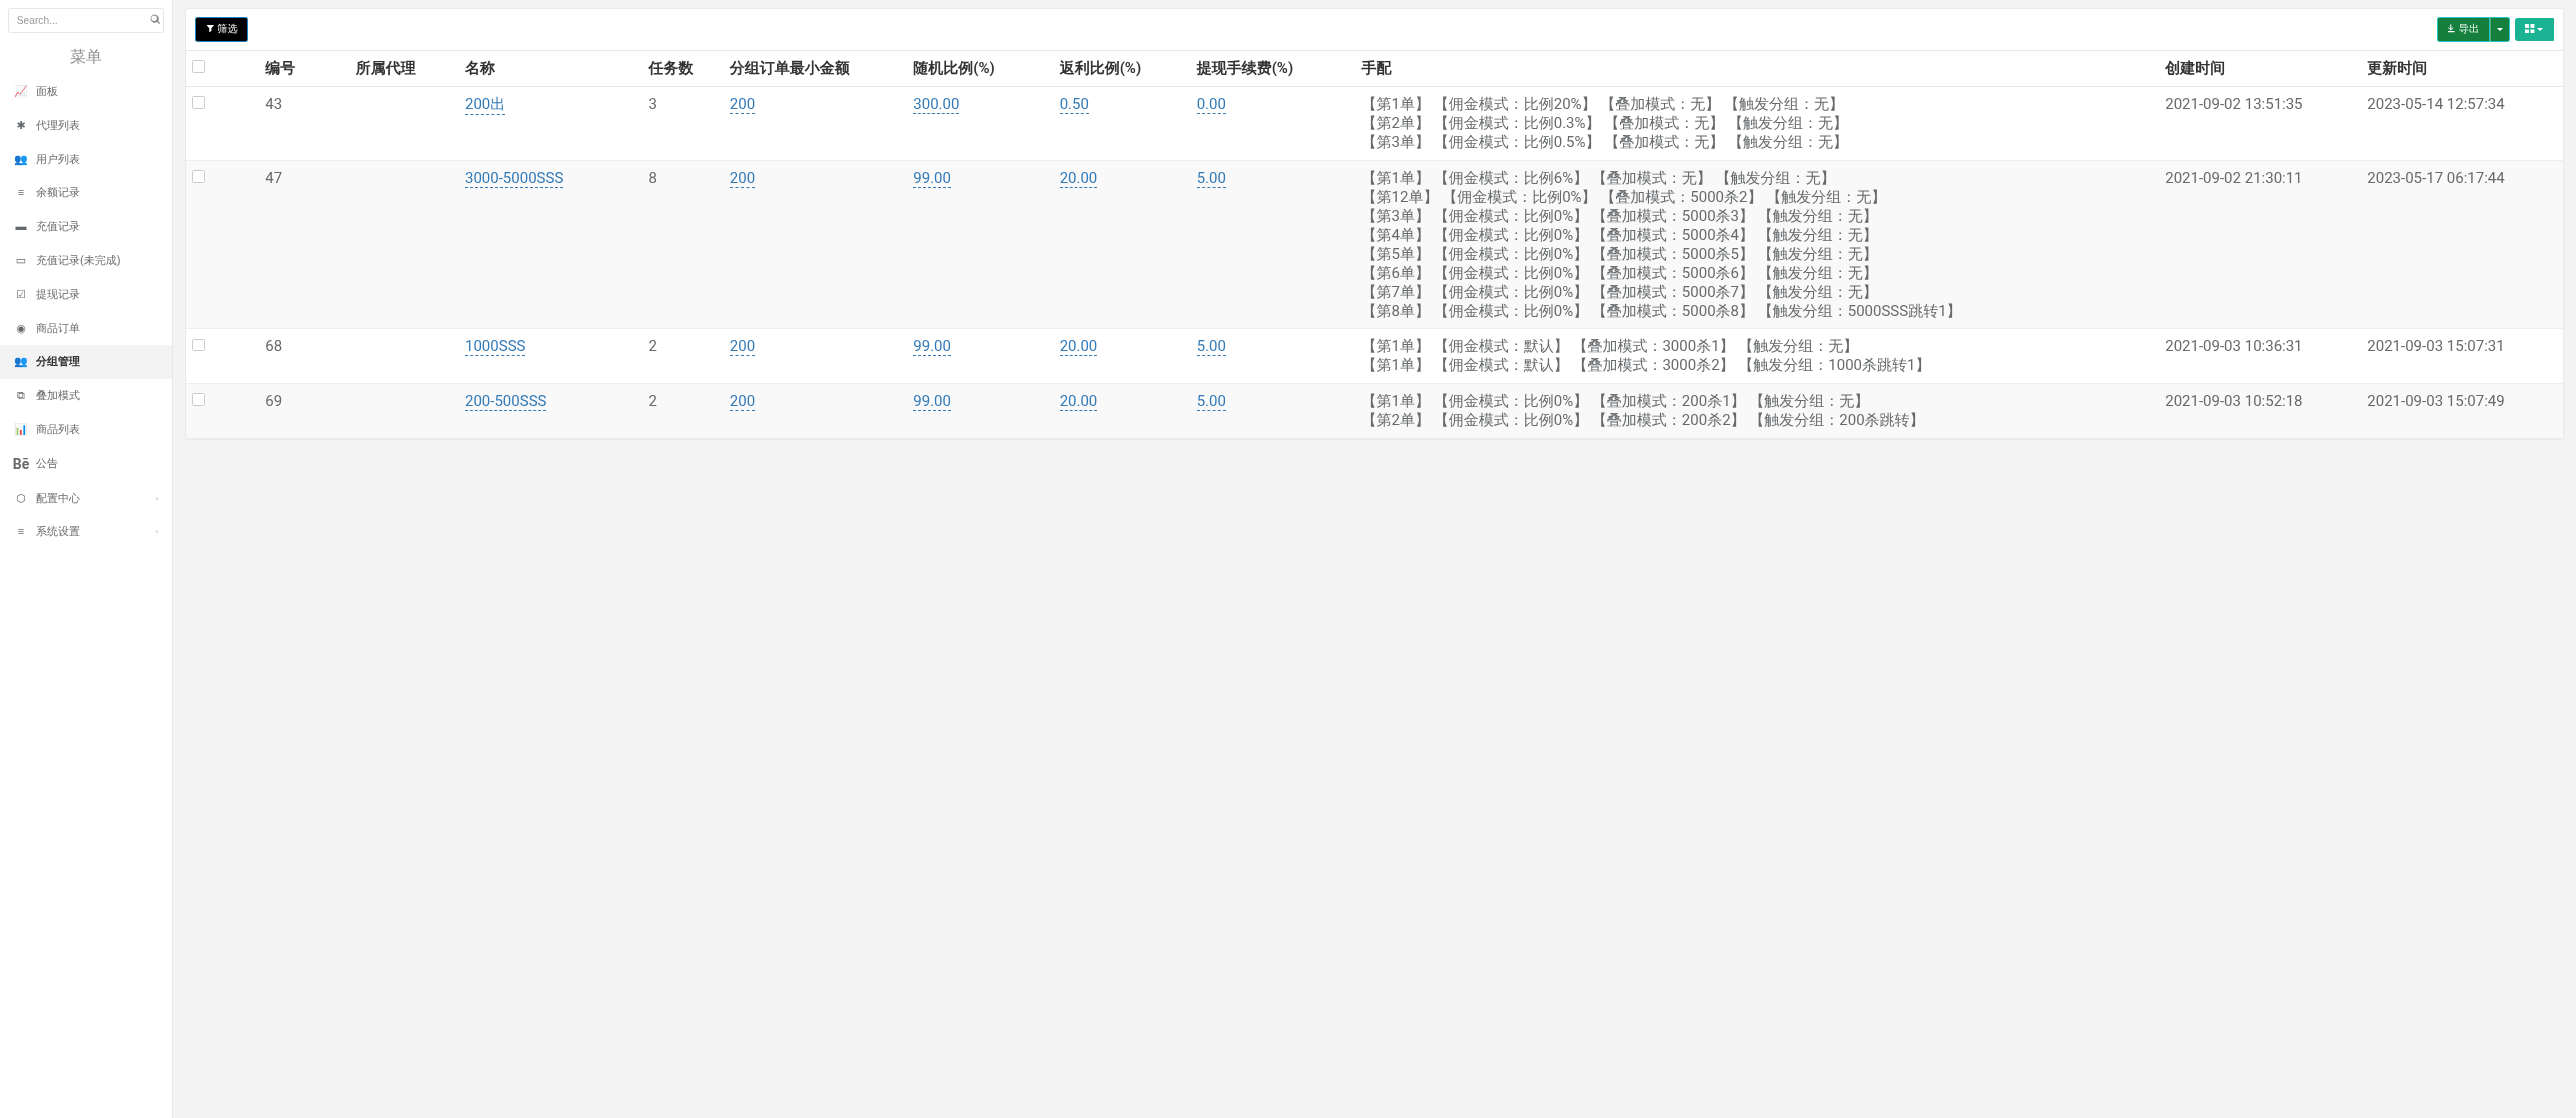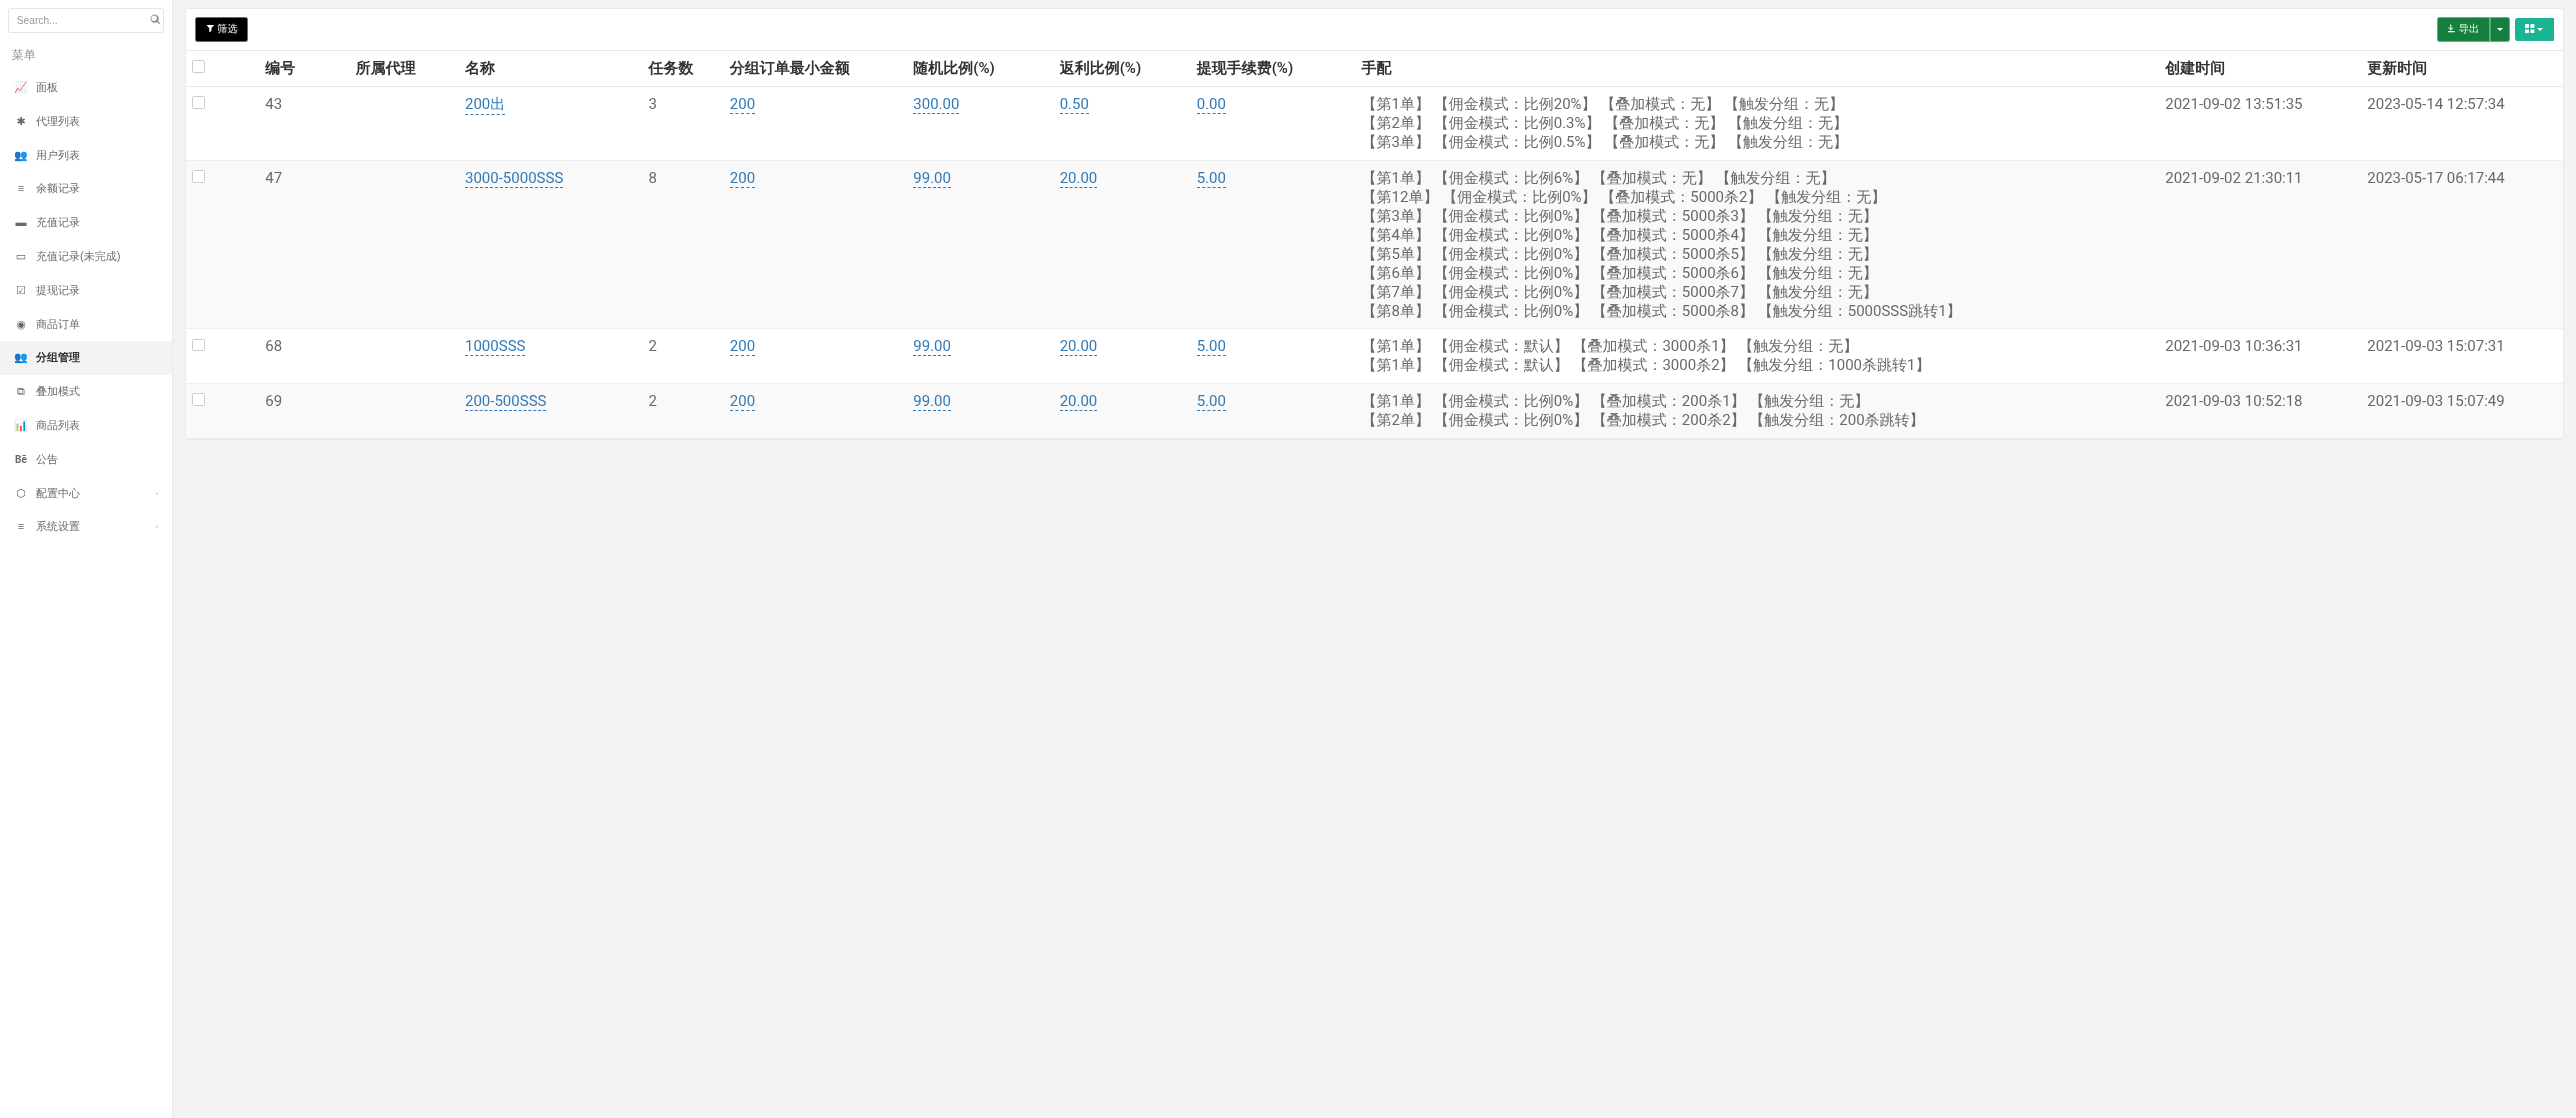--- a/index.html
+++ b/index.html
@@ -32,22 +32,23 @@
   border: none;
   outline: none;
   flex: 1;
   font-size: 10.2px;
   color: #676a6c;
 }
 .search-box input::placeholder { color: #999; }
 .search-icon-svg { width: 11px; height: 11px; fill: #888; }
 .menu-header {
   padding: 6.3px 11.8px;
-  font-size: 12px;
+  font-size: 16px;
   color: #8f9193;
+  text-align: center;
 }
 .nav-item {
   display: flex;
   align-items: center;
   padding: 9.4px 14px;
   color: #676a6c;
   cursor: pointer;
   font-size: 11px;
   position: relative;
 }
@@ -222,21 +223,21 @@
   </div>
   <div class="nav-item">
     <span class="nav-icon">⧉</span>
     <span>叠加模式</span>
   </div>
   <div class="nav-item">
     <span class="nav-icon">📊</span>
     <span>商品列表</span>
   </div>
   <div class="nav-item">
-    <span class="nav-icon" style="font-weight:bold;font-size:10px;">Bē</span>
+    <span class="nav-icon" style="font-weight:bold;font-size:14px;">Bē</span>
     <span>公告</span>
   </div>
   <div class="nav-item">
     <span class="nav-icon">⬡</span>
     <span>配置中心</span>
     <span class="nav-chevron">‹</span>
   </div>
   <div class="nav-item">
     <span class="nav-icon">≡</span>
     <span>系统设置</span>

